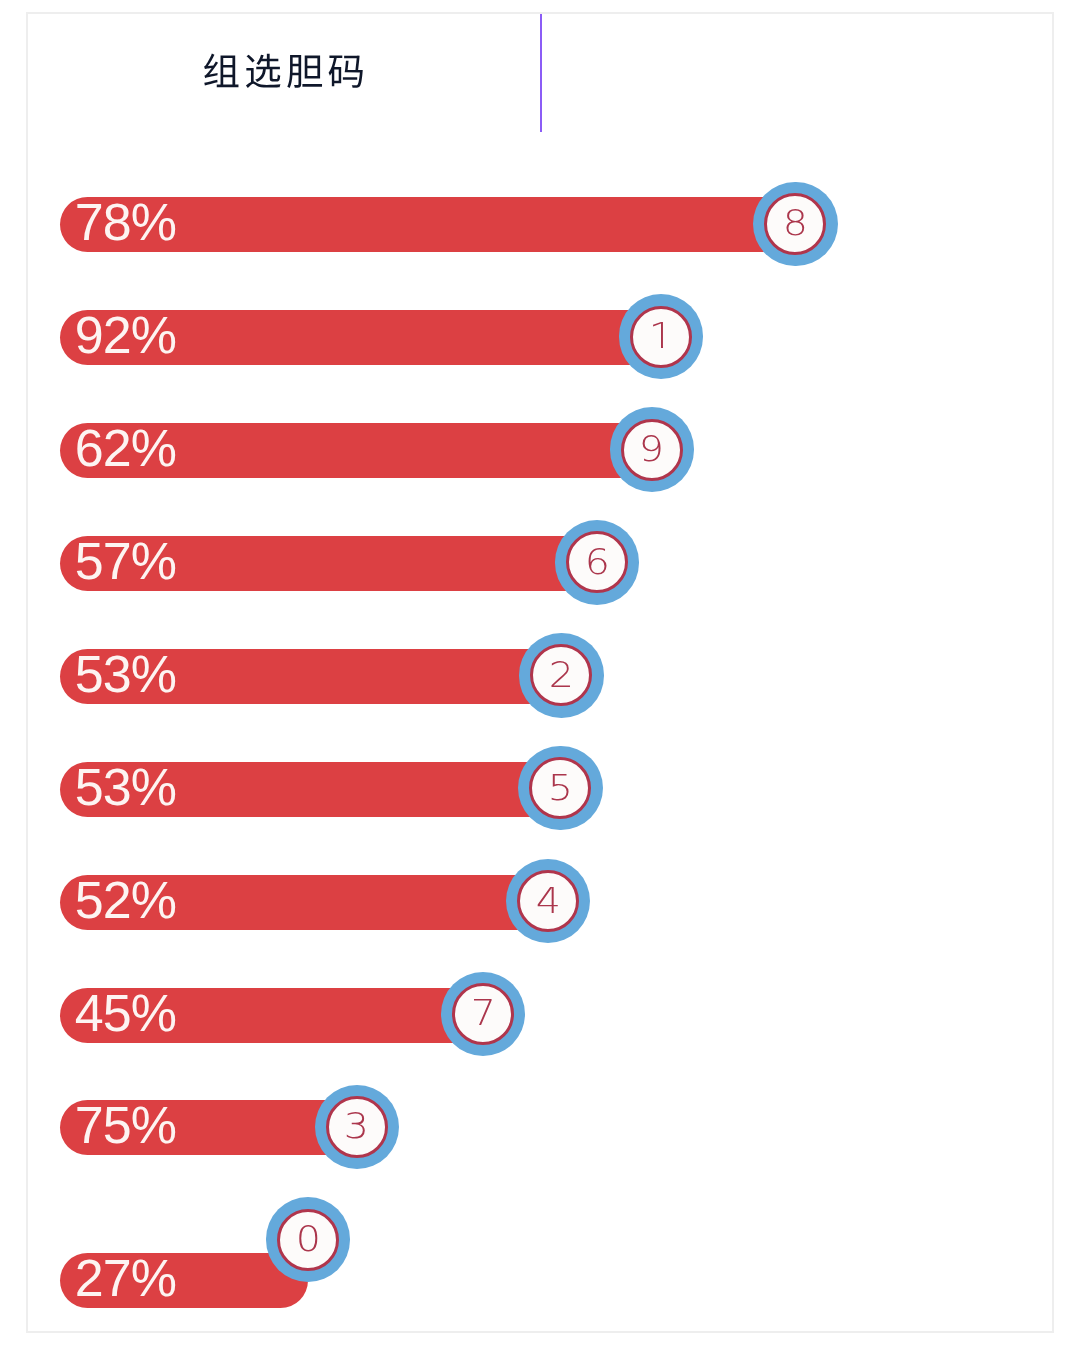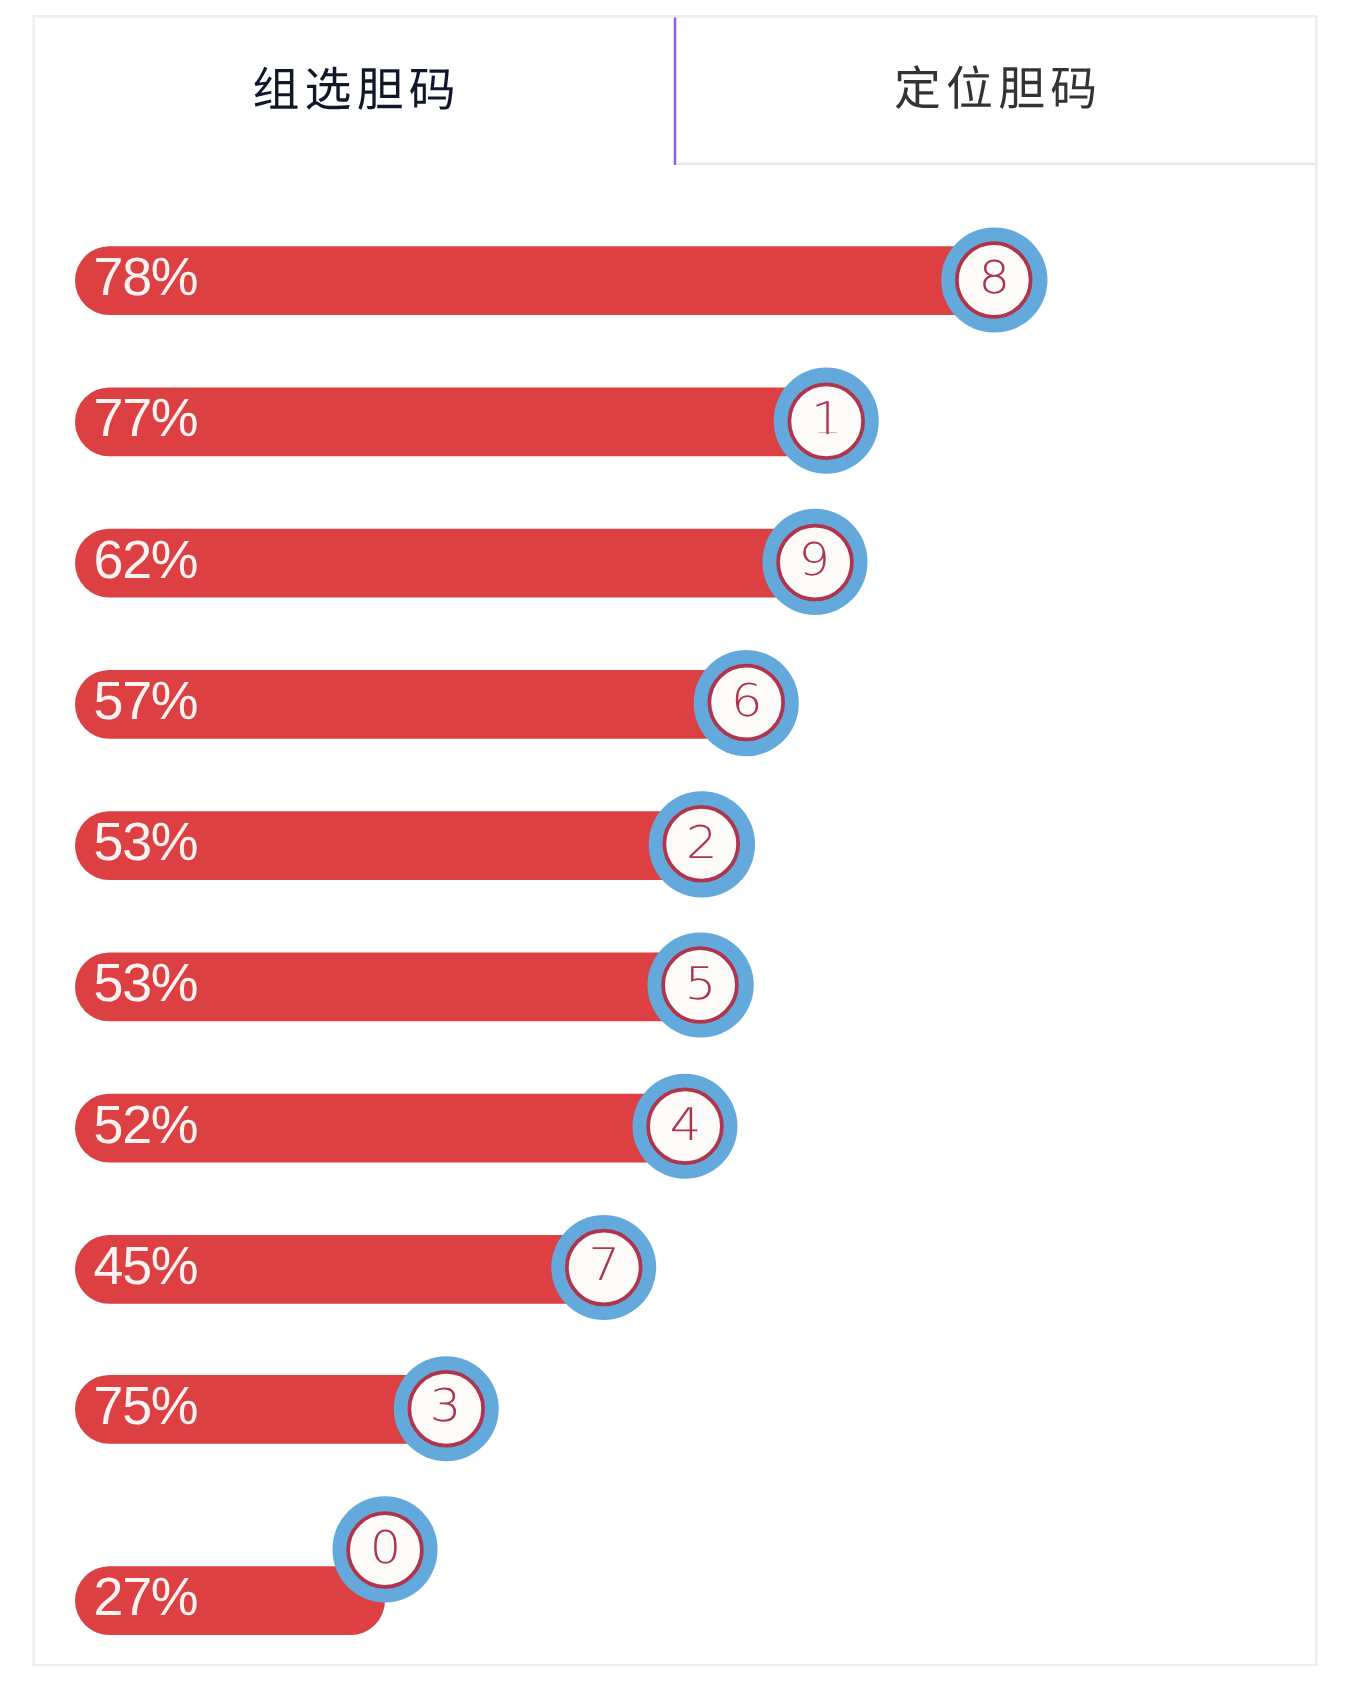--- a/index.html
+++ b/index.html
@@ -93,21 +93,21 @@
     height: 55px;
     background: #dc4043;
     border-radius: 28px;
   }
   .bar-label {
     position: absolute;
     left: 15px;
     top: -2px;
     height: 55px;
     line-height: 55px;
-    font-size: 43px;
+    font-size: 52px;
     letter-spacing: -1px;
     color: #fdf4f2;
     white-space: nowrap;
   }
   .marker {
     position: absolute;
     top: -15.9px;
     width: 84.5px;
     height: 84.5px;
     box-sizing: border-box;
@@ -154,39 +154,36 @@
 </head>
 <body>
 
 <div id="root">
   <div class="panel">
 
     <div class="tabs">
       <div class="tab tab-active">
         <span>组选胆码</span>
       </div>
-      <div class="tab tab-inactive">
-        <span>定位胆码</span>
-      </div>
     </div>
 
     <div class="chart" id="chart">
         <div class="row" style="top: 65.9px;">
           <div class="bar" style="width: 735.671px;">
             <div class="bar-label">78%</div>
           </div>
           <div class="marker" style="left: 725.421px;">
             <div class="marker-inner">
               <span>8</span>
             </div>
           </div>
         </div>
         <div class="row" style="top: 178.78px;">
           <div class="bar" style="width: 601.403px;">
-            <div class="bar-label">77%</div>
+            <div class="bar-label">92%</div>
           </div>
           <div class="marker" style="left: 591.153px;">
             <div class="marker-inner digit-one">
               <span>1</span>
             </div>
           </div>
         </div>
         <div class="row" style="top: 291.66px;">
           <div class="bar" style="width: 592.045px;">
             <div class="bar-label">62%</div>

